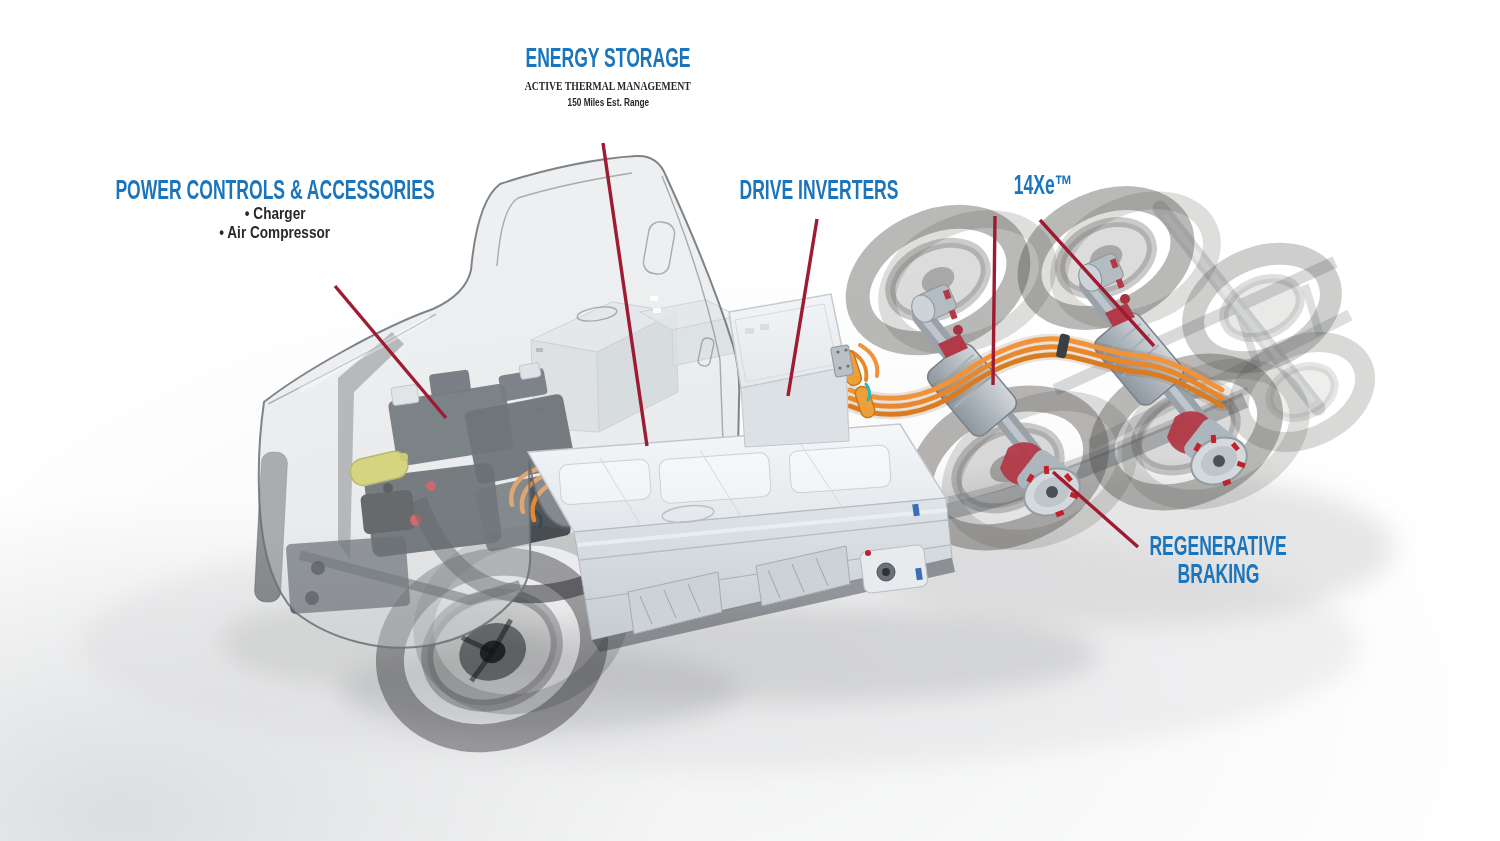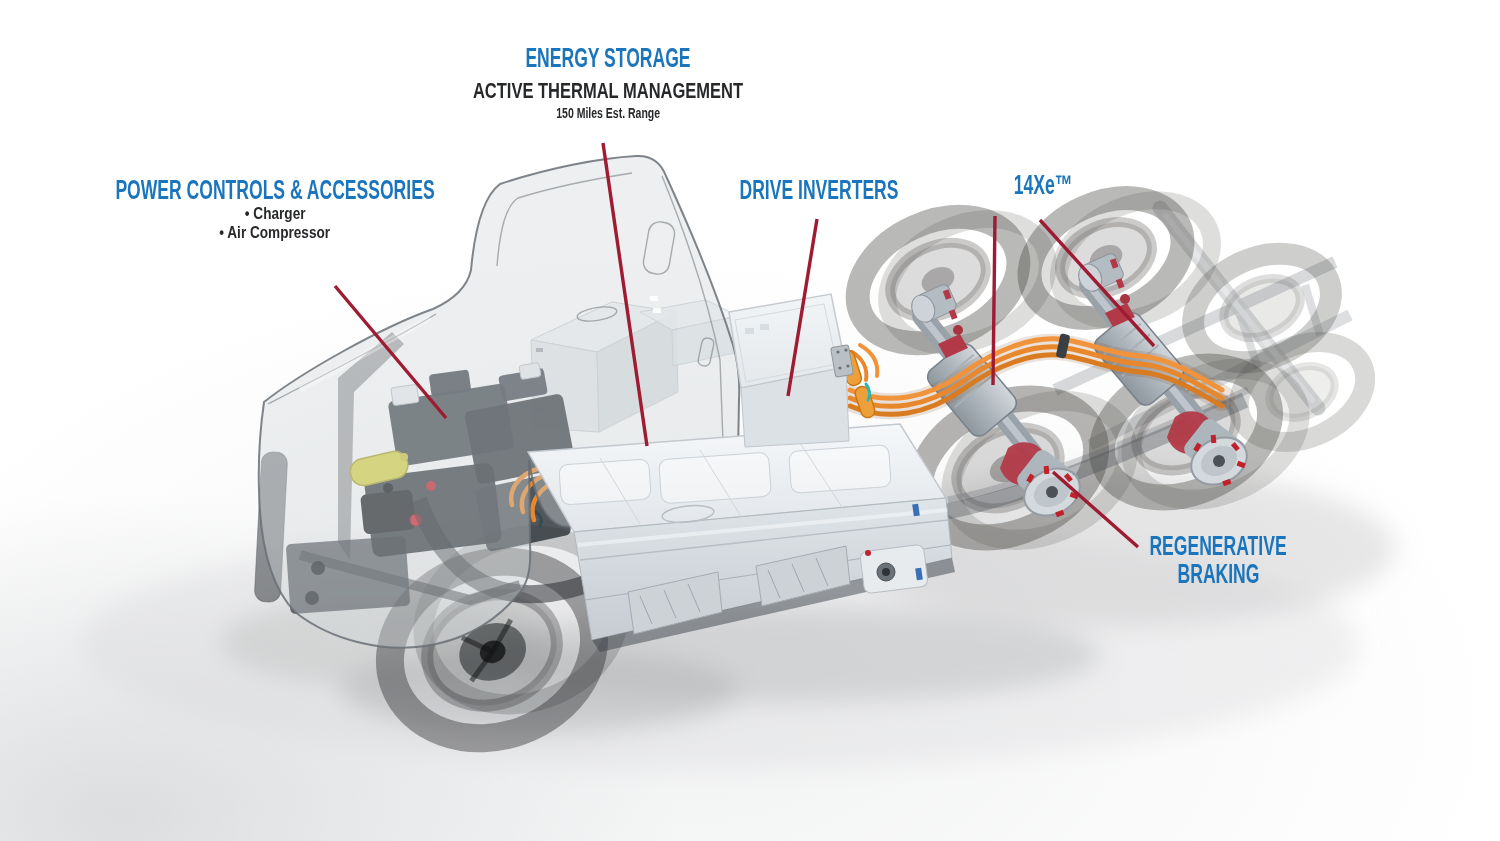--- a/index.html
+++ b/index.html
@@ -8,23 +8,23 @@
     font-family:"Liberation Sans", sans-serif;
     background:
       radial-gradient(900px 520px at 8% 97%, rgba(214,216,218,0.85), rgba(214,216,218,0) 62%),
       radial-gradient(1300px 720px at 45% 85%, rgba(236,237,238,0.7), rgba(236,237,238,0) 65%),
       #ffffff;
   }
   .stage svg{position:absolute;left:0;top:0;}
   .callout{position:absolute;transform:translateX(-50%);text-align:center;white-space:nowrap;}
   .t1{font-size:27px;font-weight:bold;color:#1B75BC;line-height:1.04;}
   .t1>span{display:inline-block;transform:scaleX(0.65);transform-origin:50% 50%;}
-  .sub{font-size:22px;font-weight:bold;color:#26282A;line-height:1.1;margin-top:7px;}
+  .sub{font-size:13px;font-weight:bold;color:#26282A;line-height:1.1;margin-top:7px;font-family:Liberation Serif, serif;}
   .sub>span{display:inline-block;transform:scaleX(0.75);}
-  .detail{font-size:14px;font-weight:bold;color:#26282A;line-height:1.1;margin-top:3px;}
+  .detail{font-size:11px;font-weight:bold;color:#26282A;line-height:1.1;margin-top:3px;}
   .detail>span{display:inline-block;transform:scaleX(0.75);}
   .bullets{margin-top:1px;}
   .bullet{font-size:16px;font-weight:bold;color:#26282A;line-height:1.16;}
   .bullet>span{display:inline-block;transform:scaleX(0.85);}
   .bullet>span::before{content:"• ";}
 </style>
 </head>
 <body>
 
 <div class="stage">

